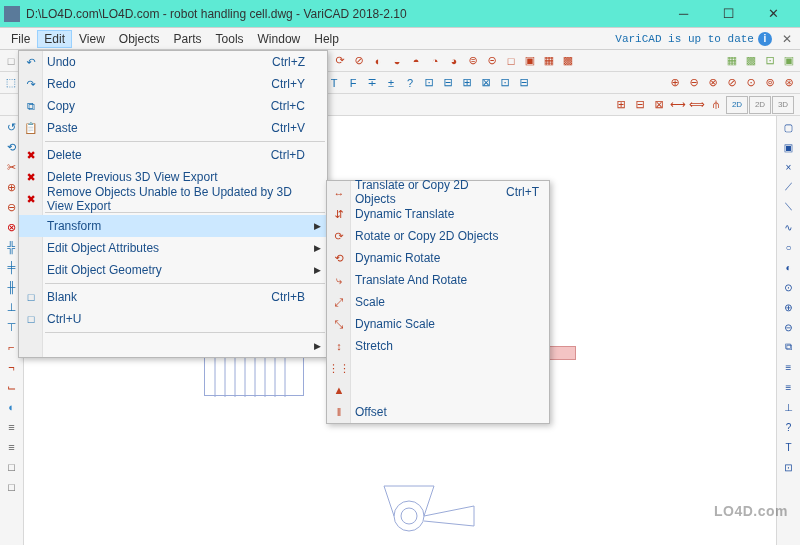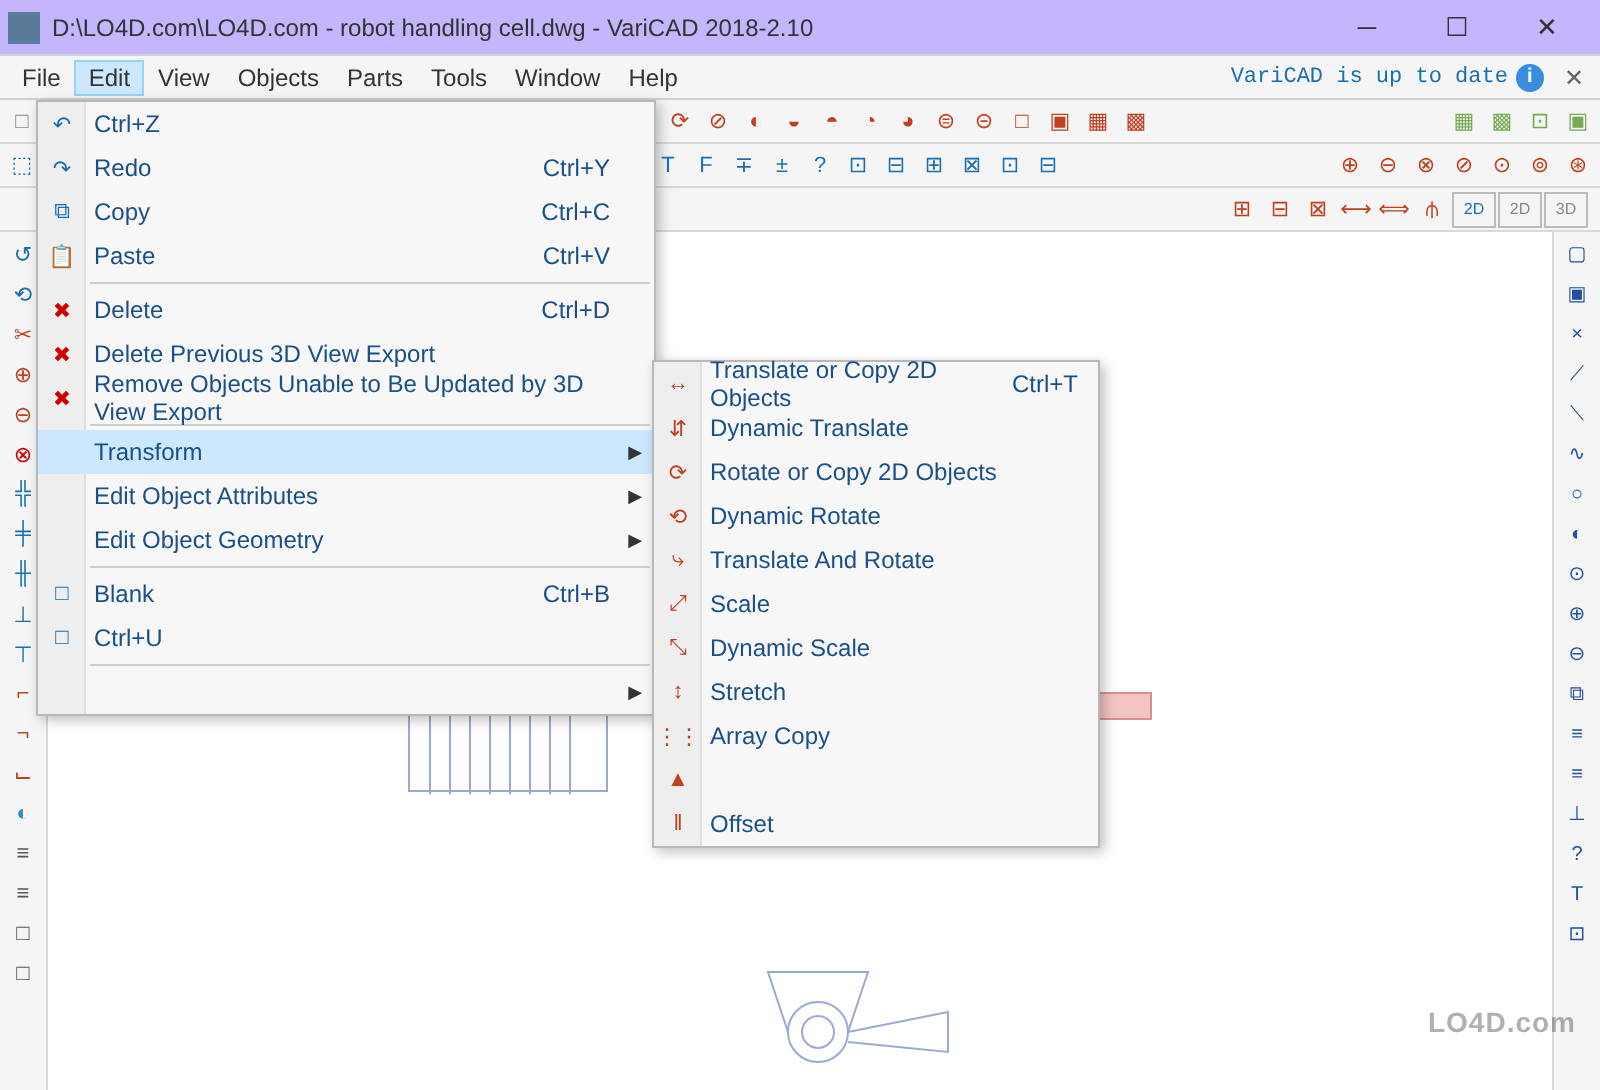--- a/index.html
+++ b/index.html
@@ -1,18 +1,18 @@
 <!DOCTYPE html>
 <html><head>
 <meta charset="utf-8">
 <style>
 * { margin: 0; padding: 0; box-sizing: border-box; font-family: "Segoe UI", Tahoma, sans-serif; }
 body { background: #fff; width: 800px; height: 545px; overflow: hidden; position: relative; font-size: 12px; }
 
-.titlebar { height: 28px; background: #c4b5fd; border-bottom: 1px solid #d0d0d0; display: flex; align-items: center; padding: 0 4px; }
+.titlebar { height: 28px; background: #5eead4; border-bottom: 1px solid #d0d0d0; display: flex; align-items: center; padding: 0 4px; }
 .titlebar .appicon { width: 16px; height: 16px; background: #5a7a9a; margin-right: 6px; }
 .titlebar .title { flex: 1; font-size: 12px; color: #333; }
 .titlebar .winbtn { width: 45px; height: 28px; display: flex; align-items: center; justify-content: center; color: #333; font-size: 13px; cursor: pointer; }
 
 .menubar { height: 22px; background: #f5f5f5; border-bottom: 1px solid #d0d0d0; display: flex; align-items: center; padding: 0 4px; }
 .menubar .m { padding: 2px 7px; color: #333; cursor: pointer; }
 .menubar .m.active { background: #cce8ff; border: 1px solid #99d1ff; padding: 1px 6px; }
 .menubar .spacer { flex: 1; }
 .menubar .status { color: #1a6fb0; font-size: 11px; margin-right: 4px; font-family: Liberation Mono, monospace; }
 .menubar .info-icon { width: 14px; height: 14px; border-radius: 50%; background: #3a8dde; color: #fff; display: inline-flex; align-items: center; justify-content: center; font-size: 10px; font-weight: bold; margin-right: 6px; }
@@ -236,20 +236,21 @@
       <span class="rt">?</span>
       <span class="rt">T</span>
       <span class="rt">⊡</span>
     </div>
 </div>
 
 <div class="dropdown" id="editmenu">
   <div class="iconcol"></div>
 <div class="item">
       <span class="icn" style="color: rgb(26, 111, 176);">↶</span>
+      <span class="lbl">Undo</span>
       <span class="sc">Ctrl+Z</span>
     </div>
     <div class="item">
       <span class="icn" style="color: rgb(26, 111, 176);">↷</span>
       <span class="lbl">Redo</span>
       <span class="sc">Ctrl+Y</span>
     </div>
     <div class="item">
       <span class="icn" style="color: rgb(26, 111, 176);">⧉</span>
       <span class="lbl">Copy</span>
@@ -337,21 +338,20 @@
     <div class="item">
       <span class="icn">⤡</span>
       <span class="lbl">Dynamic Scale</span>
     </div>
     <div class="item">
       <span class="icn">↕</span>
       <span class="lbl">Stretch</span>
     </div>
     <div class="item">
       <span class="icn">⋮⋮</span>
-      <span class="lbl">Array Copy</span>
     </div>
     <div class="item">
       <span class="icn">▲</span>
     </div>
     <div class="item">
       <span class="icn">‖</span>
       <span class="lbl">Offset</span>
     </div>
   </div>
 

